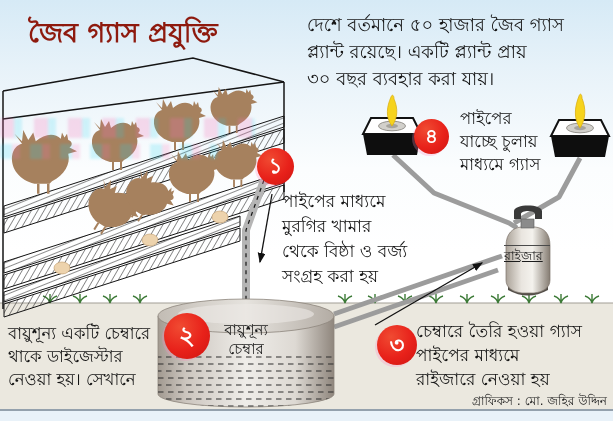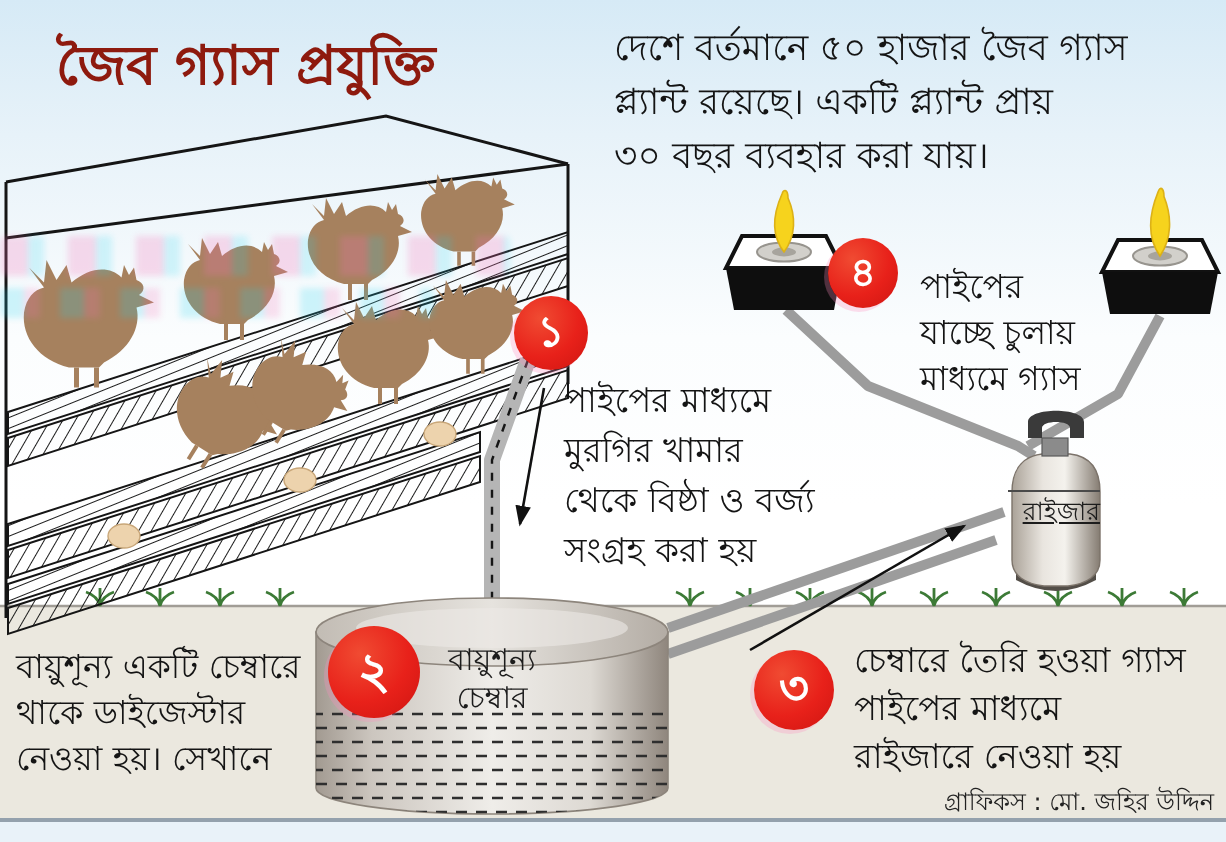--- a/index.html
+++ b/index.html
@@ -10,26 +10,26 @@
     background:linear-gradient(180deg,#d6eaf6 0%, #e7f2f9 16%, #fbfdfe 40%, #ffffff 60%);
   }
   .ground { position:absolute; left:0; top:303px; width:613px; height:106px; background:#ebe8df; }
   .footer-strip { position:absolute; left:0; top:409px; width:613px; height:12px;
     background:#e9f2f9; border-top:2px solid #94a1ad; }
   #art { position:absolute; left:0; top:0; }
   .txt { position:absolute; color:#141414; white-space:nowrap; }
   .title { left:12px; top:12px; font-size:27px; font-weight:bold; color:#8e1a0e;margin-left:16px; }
   .intro { left:307px; top:11px; font-size:18px; line-height:27px; }
   .s1 { left:282px; top:189px; font-size:17px; line-height:25px; }
-  .s4 { left:460px; top:107px; font-size:16.5px; line-height:23px;margin-top:25px; }
-  .s3 { left:427px; top:319px; font-size:17px; line-height:24px; }
+  .s4 { left:460px; top:107px; font-size:16.5px; line-height:23px; }
+  .s3 { left:416px; top:319px; font-size:17px; line-height:24px; }
   .note { left:8px; top:322px; font-size:16.5px; line-height:23px; }
   .credit { right:6px; top:392px; font-size:12px; color:#222; }
   .chlabel { left:190px; top:321px; width:112px; text-align:center; font-size:15px; line-height:19px; color:#1c1c1c; }
-  .rlabel { left:504px; top:245px; width:46px; text-align:right; font-size:12.5px;
+  .rlabel { left:504px; top:245px; width:46px; text-align:left; font-size:12.5px;
     border-top:1px solid #4a4a4a; padding-top:1px; color:#1c1c1c;text-decoration:underline; }
   .circ { position:absolute; border-radius:50%; color:#fff; font-weight:bold; text-align:center;
     background:radial-gradient(circle at 35% 30%, #f04b32 0%, #e8211a 55%, #ce1511 100%);
     box-shadow:-2px 2px 0 rgba(255,140,190,.28); }
   .c1 { left:257px; top:148px; width:37px; height:37px; font-size:21px; line-height:37px; }
   .c2 { left:164px; top:313px; width:46px; height:46px; font-size:25px; line-height:46px; }
   .c3 { left:377px; top:325px; width:40px; height:40px; font-size:23px; line-height:40px; }
   .c4 { left:414px; top:119px; width:35px; height:35px; font-size:20px; line-height:35px; }
   .ghost { position:absolute; left:0; top:118px; width:255px; height:48px; opacity:.45;
     filter:blur(1.6px); pointer-events:none; }

